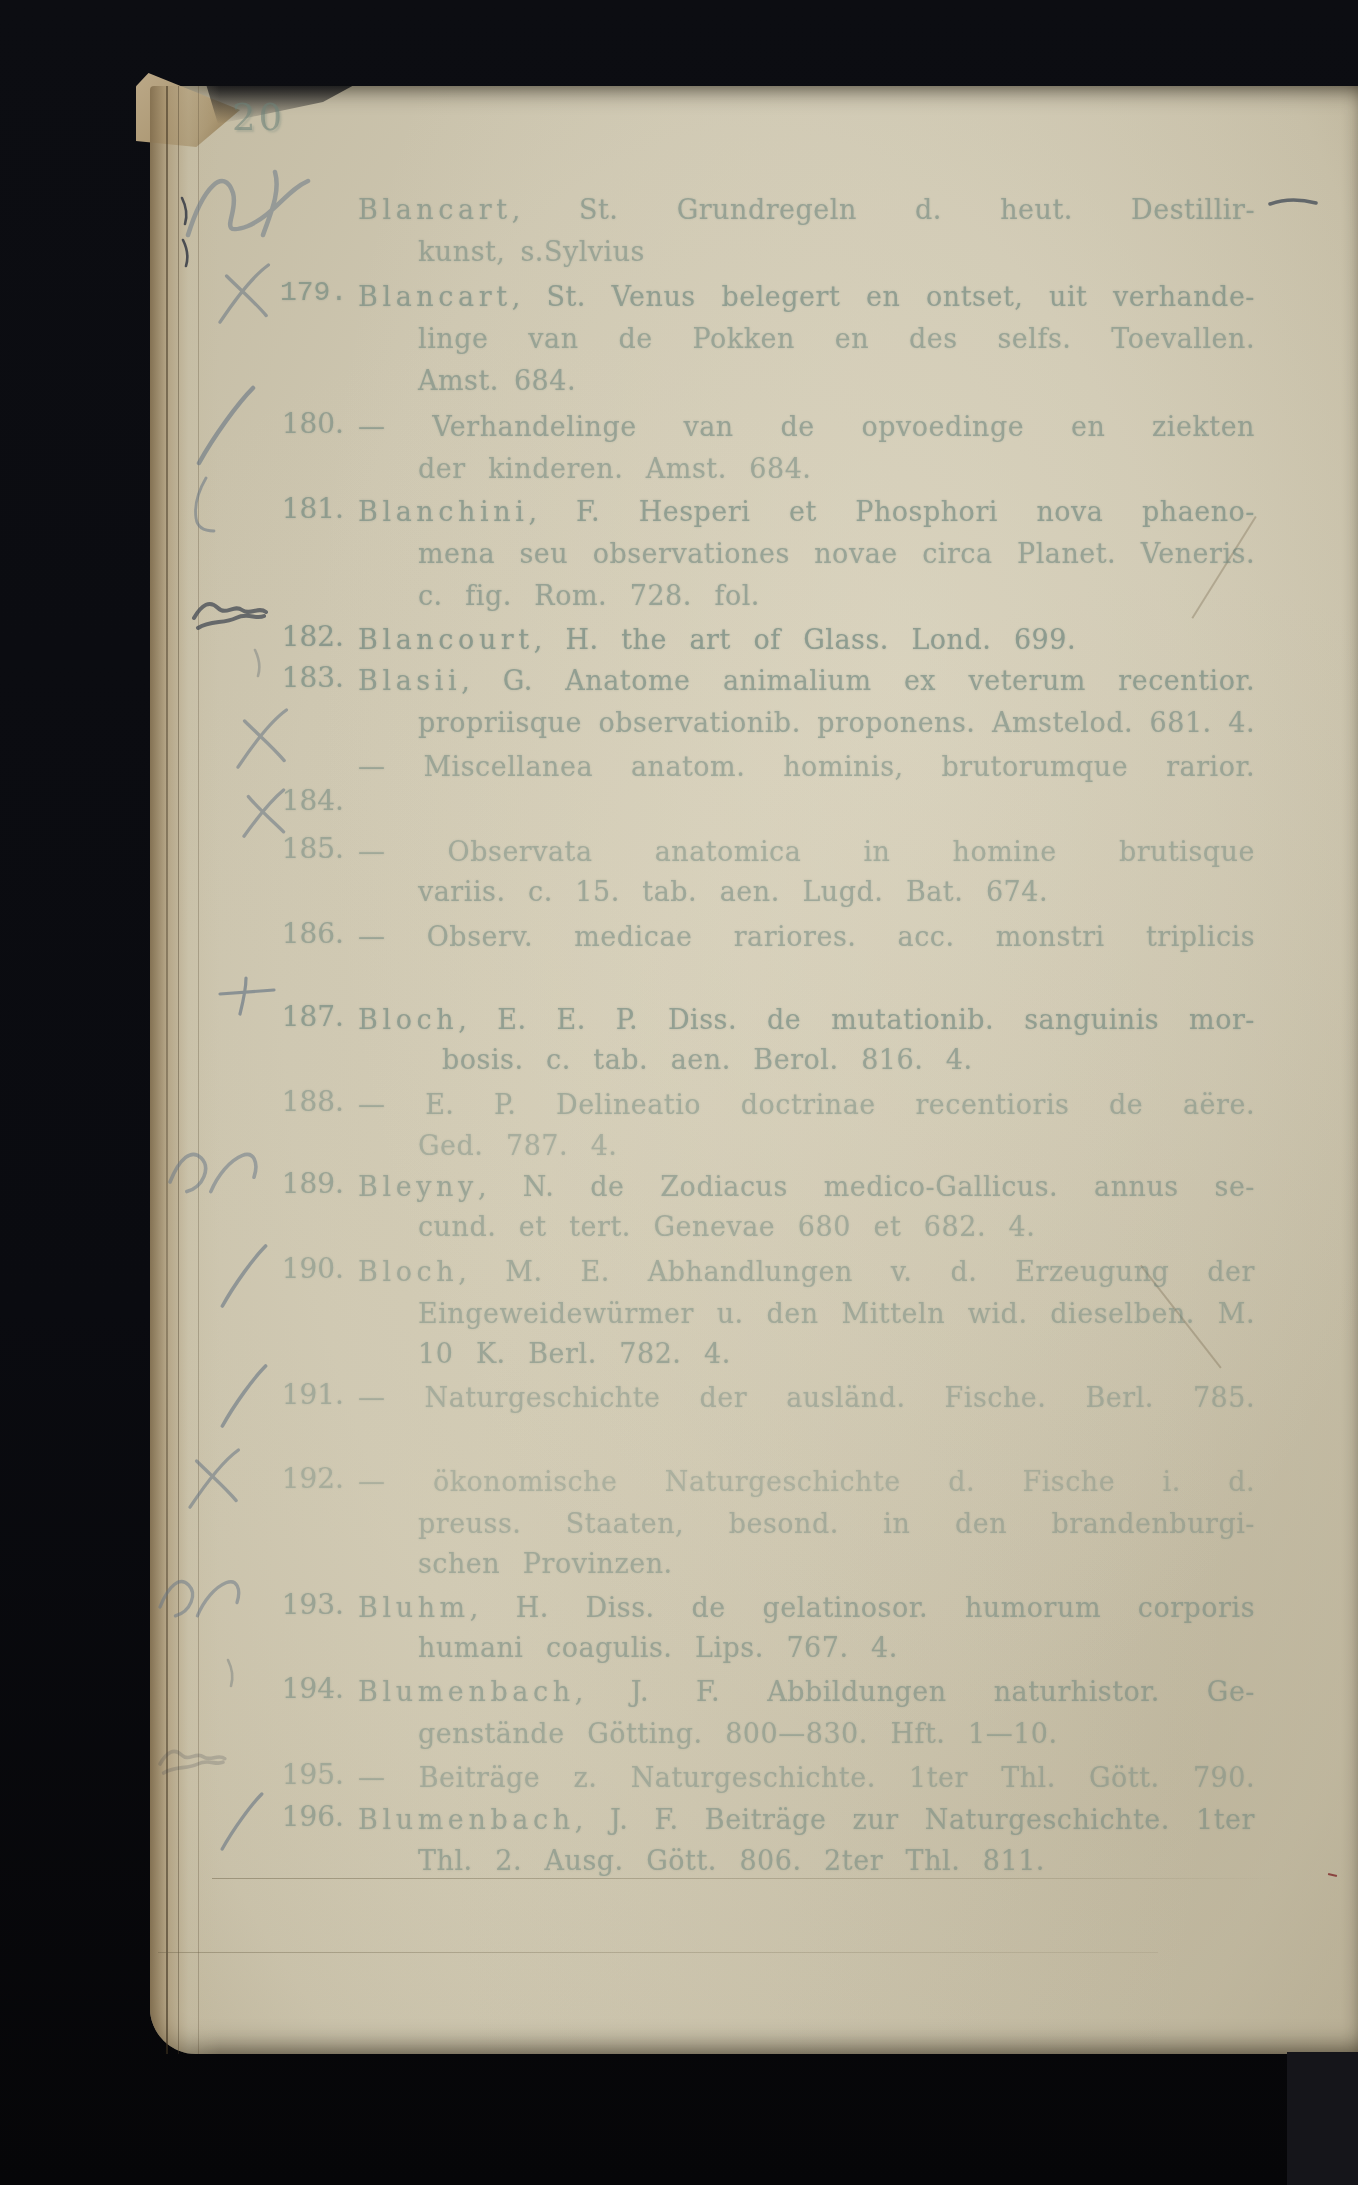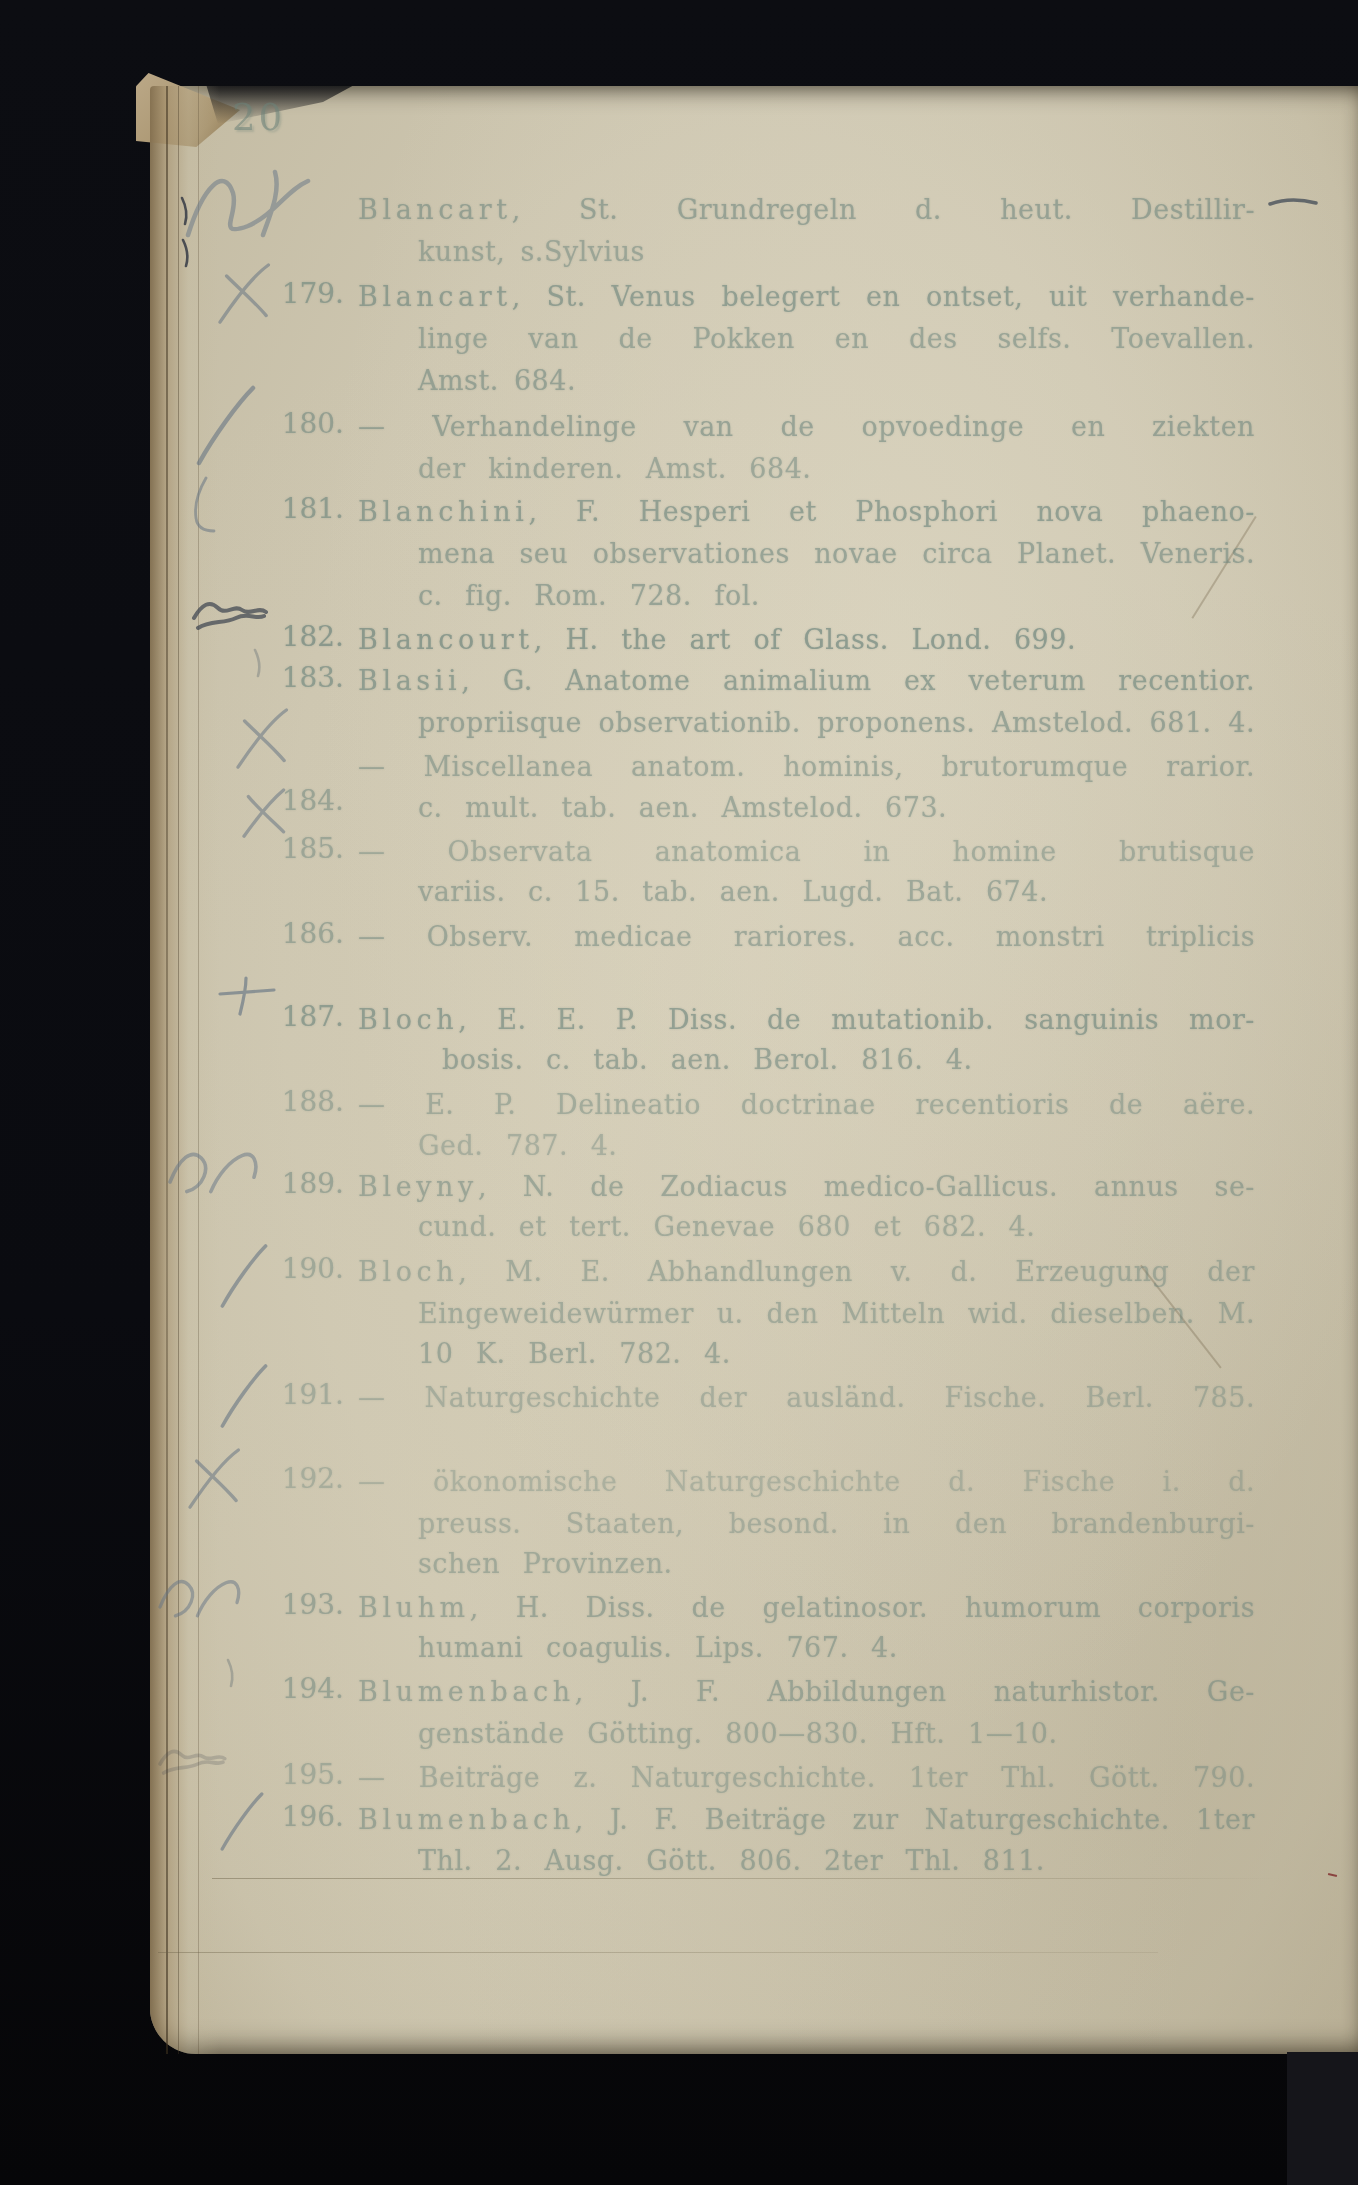--- a/index.html
+++ b/index.html
@@ -56,39 +56,38 @@
     <div class="crease-h" style="left:62px;top:1792px;width:1070px;background:linear-gradient(90deg,rgba(104,94,68,.45),rgba(104,94,68,.2) 80%,rgba(104,94,68,0));"></div>
     <div class="crease-h" style="left:8px;top:1866px;width:1000px;background:linear-gradient(90deg,rgba(104,94,68,.4),rgba(104,94,68,.12));"></div>
     <div class="scratch" style="left:1105px;top:430px;height:120px;transform:rotate(32deg);"></div>
     <div class="scratch" style="left:990px;top:1180px;height:130px;transform:rotate(-38deg);"></div>
     <div class="speck" style="left:1178px;top:1788px;width:9px;height:2px;transform:rotate(12deg);"></div>
   </div>
   <div class="shade-strip" style="left:1287px;top:2052px;width:71px;height:133px;"></div>
   <div id="text-layer">
       <div class="line j" style="left: 358px; top: 190px; width: 897px; opacity: 0.55;"><span class="au">Blancart</span>, St.  Grundregeln d. heut. Destillir-</div>
       <div class="line" style="left: 418px; top: 232px; opacity: 0.5;">kunst, s.Sylvius</div>
-      <span class="num" style="top: 277px; opacity: 0.6;">179.</span>
+      <span class="num" style="top: 277px; opacity: 0.6; font-family: Liberation Mono, monospace;">179.</span>
       <div class="line j" style="left: 358px; top: 277px; width: 897px; opacity: 0.6;"><span class="au">Blancart</span>, St. Venus belegert en ontset, uit verhande-</div>
       <div class="line j" style="left: 418px; top: 319px; width: 837px; opacity: 0.52;">linge van de Pokken en des selfs. Toevallen.</div>
       <div class="line" style="left: 418px; top: 361px; opacity: 0.55;">Amst. 684.</div>
       <span class="num" style="top: 407px; opacity: 0.55;">180.</span>
       <div class="line j" style="left: 358px; top: 407px; width: 897px; opacity: 0.55;">—  Verhandelinge van de opvoedinge en ziekten</div>
       <div class="line wide" style="left: 418px; top: 449px; opacity: 0.5;">der kinderen. Amst. 684.</div>
       <span class="num" style="top: 492px; opacity: 0.6;">181.</span>
       <div class="line j" style="left: 358px; top: 492px; width: 897px; opacity: 0.6;"><span class="au">Blanchini</span>, F. Hesperi et Phosphori nova phaeno-</div>
       <div class="line j" style="left: 418px; top: 534px; width: 837px; opacity: 0.55;">mena seu observationes novae circa Planet. Veneris.</div>
       <div class="line wide" style="left: 418px; top: 576px; opacity: 0.55;">c. fig. Rom. 728. fol.</div>
       <span class="num" style="top: 620px; opacity: 0.65;">182.</span>
       <div class="line wide" style="left: 358px; top: 620px; opacity: 0.65;"><span class="au">Blancourt</span>, H. the art of Glass. Lond. 699.</div>
       <span class="num" style="top: 661px; opacity: 0.6;">183.</span>
       <div class="line j" style="left: 358px; top: 661px; width: 897px; opacity: 0.6;"><span class="au">Blasii</span>, G. Anatome animalium ex veterum recentior.</div>
       <div class="line j" style="left: 418px; top: 703px; width: 837px; opacity: 0.55;">propriisque observationib. proponens. Amstelod. 681. 4.</div>
       <span class="num" style="top: 784px; opacity: 0.5;">184.</span>
       <div class="line j" style="left: 358px; top: 747px; width: 897px; opacity: 0.5;">—  Miscellanea anatom. hominis, brutorumque rarior.</div>
-      <div class="line wide" style="left: 418px; top: 788px; opacity: 0.5;">c. mult. tab. aen. Amstelod. 673.</div>
       <span class="num" style="top: 832px; opacity: 0.48;">185.</span>
       <div class="line j" style="left: 358px; top: 832px; width: 897px; opacity: 0.45;">—  Observata anatomica in homine brutisque</div>
       <div class="line wide" style="left: 418px; top: 872px; opacity: 0.5;">variis. c. 15. tab. aen. Lugd. Bat. 674.</div>
       <span class="num" style="top: 917px; opacity: 0.5;">186.</span>
       <div class="line j" style="left: 358px; top: 917px; width: 897px; opacity: 0.5;">—  Observ. medicae rariores. acc. monstri triplicis</div>
       <span class="num" style="top: 1000px; opacity: 0.6;">187.</span>
       <div class="line j" style="left: 358px; top: 1000px; width: 897px; opacity: 0.6;"><span class="au">Bloch</span>, E. E. P. Diss. de mutationib. sanguinis mor-</div>
       <div class="line wide" style="left: 418px; top: 1040px; opacity: 0.55; margin-left: 24px;">bosis. c. tab. aen. Berol. 816. 4.</div>
       <span class="num" style="top: 1085px; opacity: 0.45;">188.</span>
       <div class="line j" style="left: 358px; top: 1085px; width: 897px; opacity: 0.45;">—  E. P. Delineatio doctrinae recentioris de aëre.</div>

